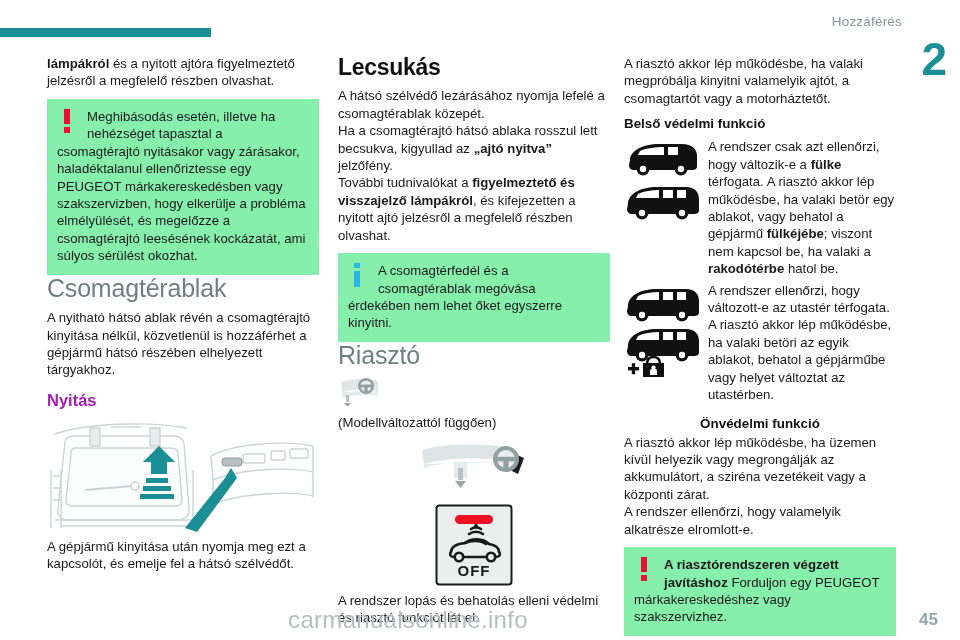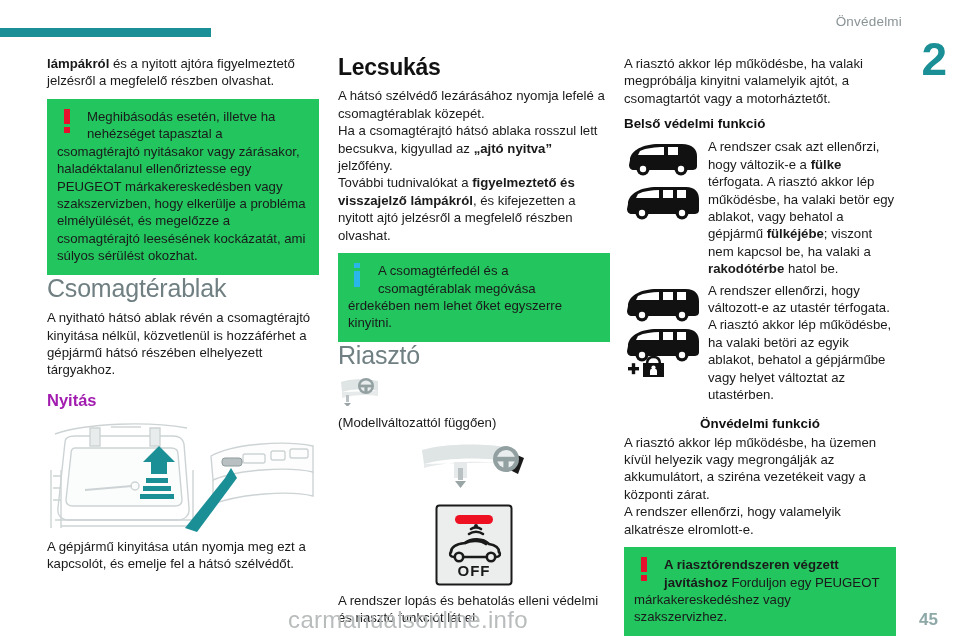--- a/index.html
+++ b/index.html
@@ -87,21 +87,21 @@
   }
   h3.subsub {
     font-size: 13.4px;
     font-weight: bold;
     color: #111;
     margin: 9px 0 3px 0;
   }
 
   
   .note {
-    background: #22c55e;
+    background: #86efac;
     padding: 9px 10px 10px 10px;
     margin: 9px 0 0 0;
     position: relative;
     font-size: 13.2px;
     line-height: 1.32;
   }
   .note .glyph {
     float: left;
     width: 20px;
     margin: 1px 6px 0 4px;
@@ -156,21 +156,21 @@
     bottom: 10px;
     font-size: 17px;
     color: #8ea8a8;
     font-weight: bold;
   }
 </style>
 </head>
 <body>
 
 <div class="header-rule"></div>
-<div class="header-title">Önvédelmi</div>
+<div class="header-title">Hozzáférés</div>
 <div class="chapter-number">2</div>
 
 <div class="col col-1">
 
   <p class="para"><b>lámpákról</b><span> és a nyitott ajtóra figyelmeztető jelzésről a megfelelő részben olvashat.</span></p>
 
   <div class="note">
     <span class="glyph">
       <svg width="12" height="26" viewBox="0 0 12 26">
         <rect x="3" y="0" width="6" height="15" fill="#e8112d"></rect>

